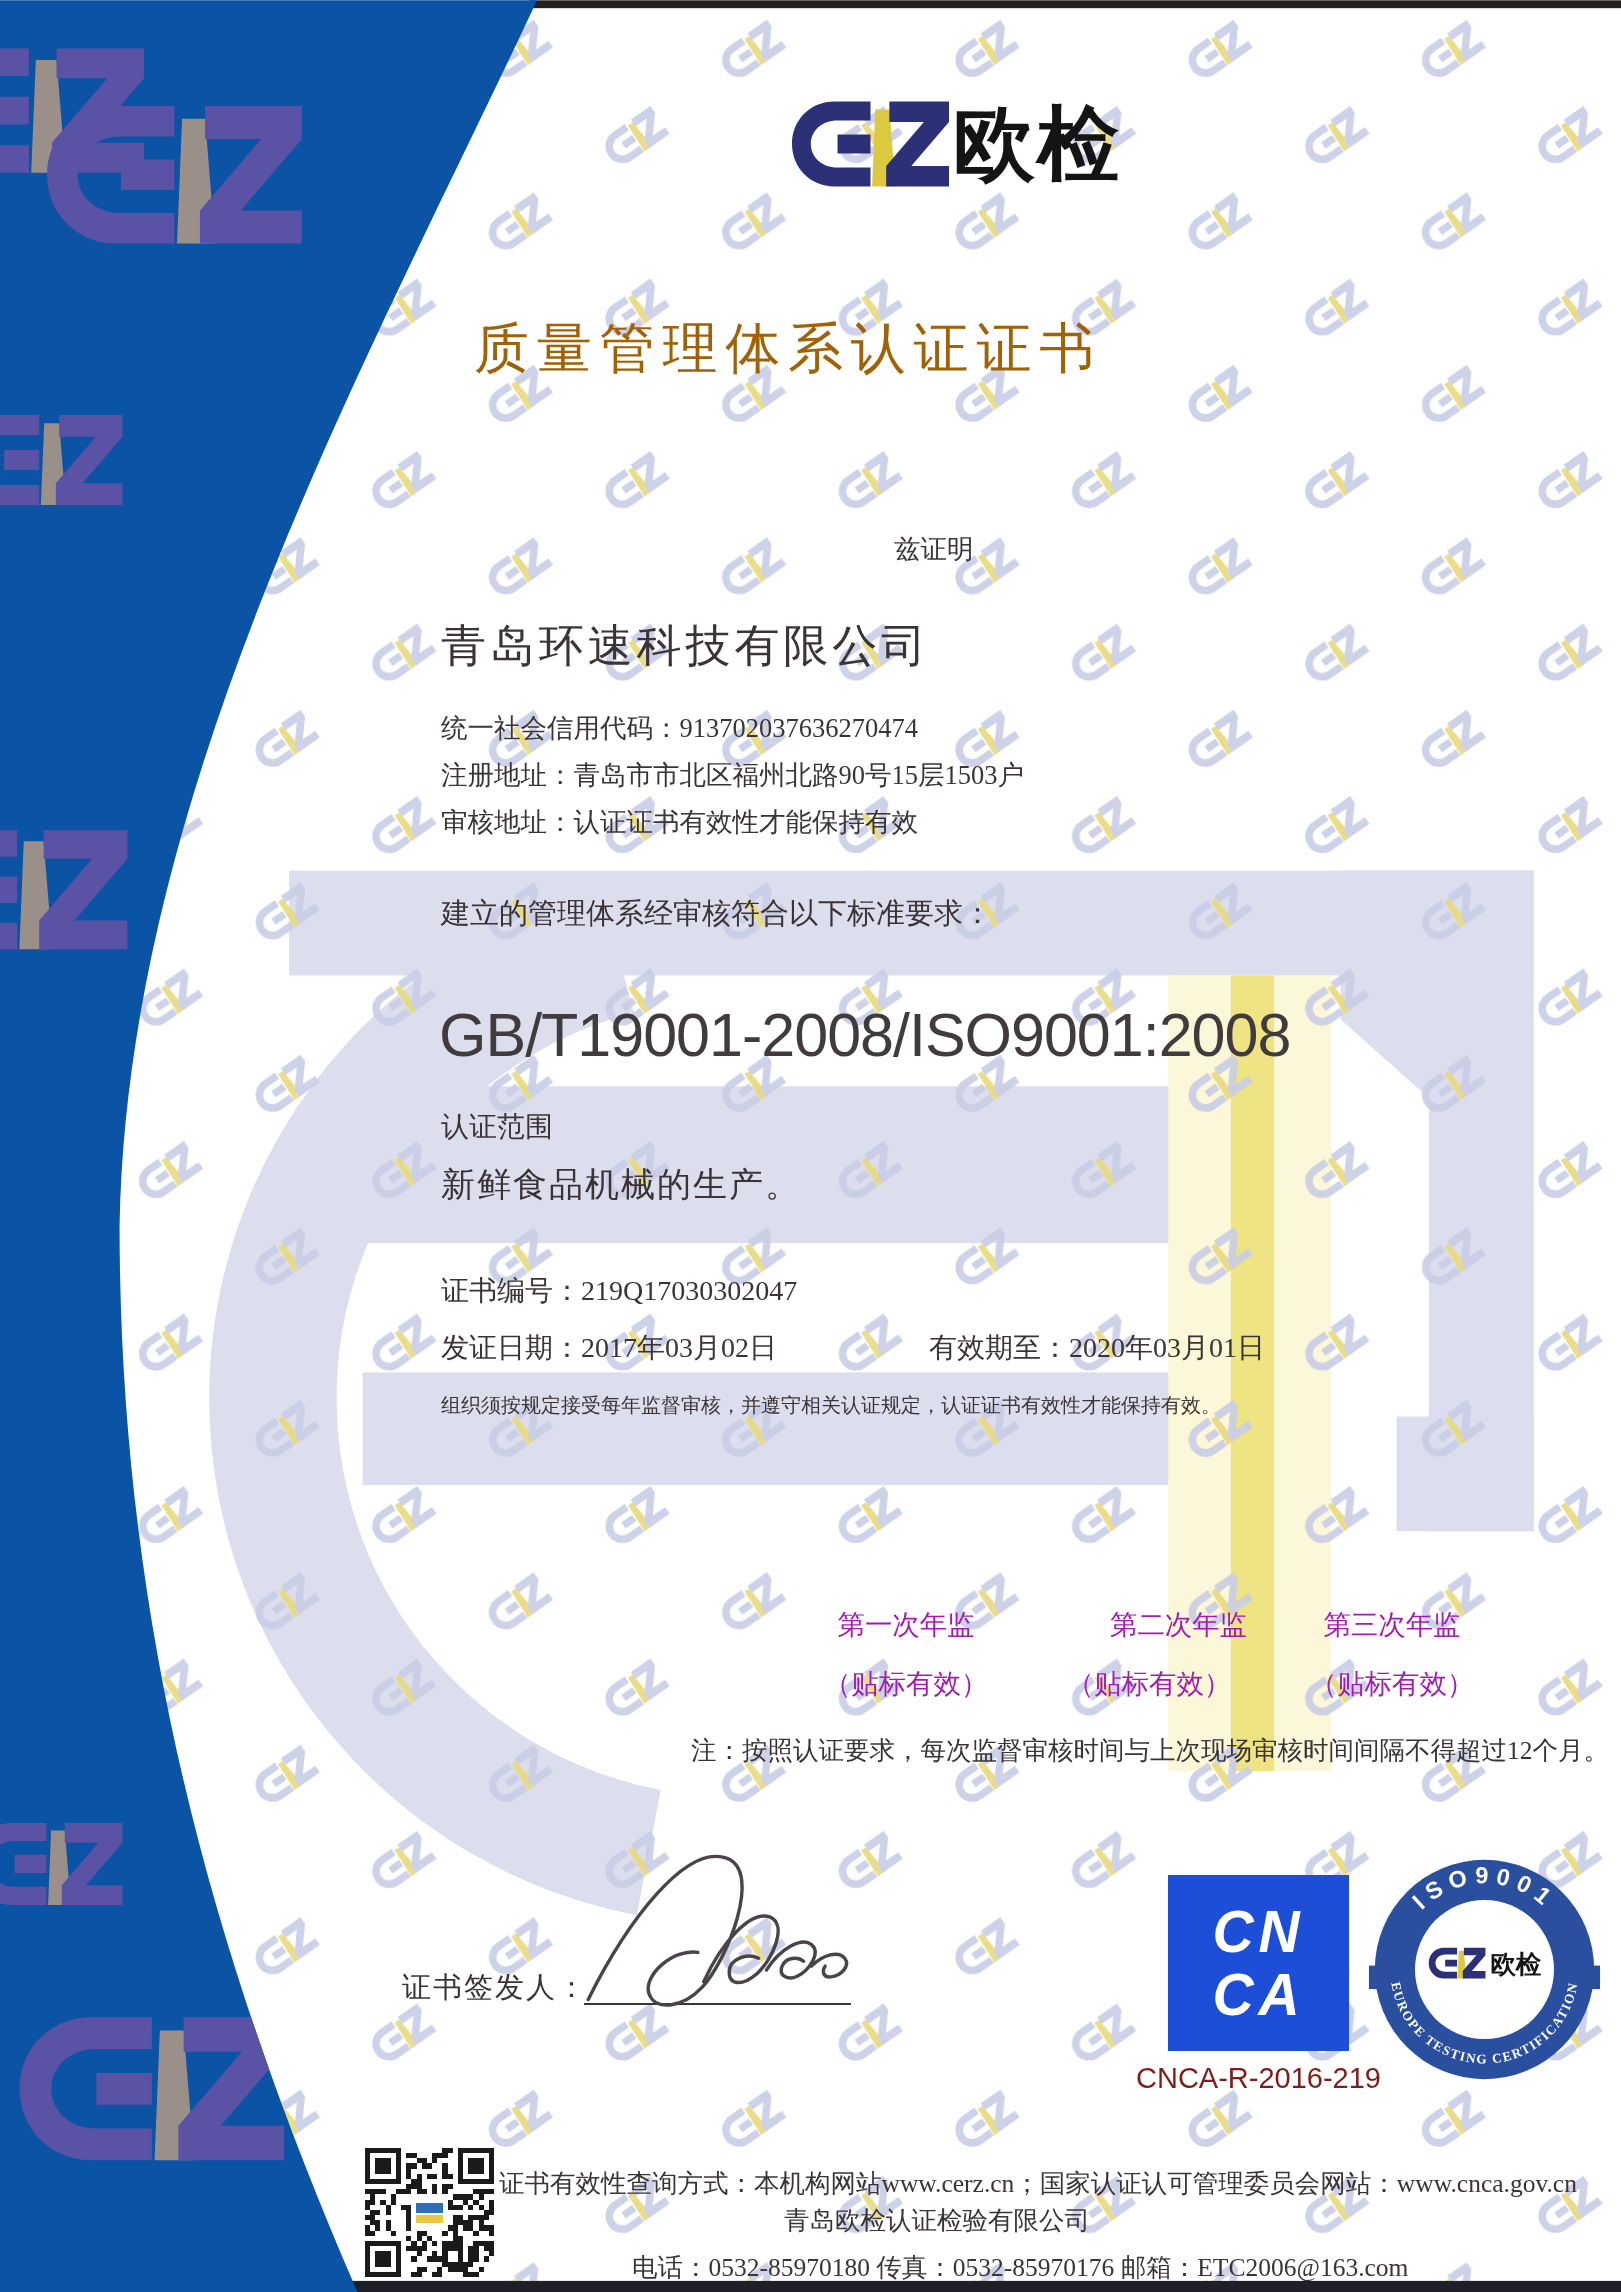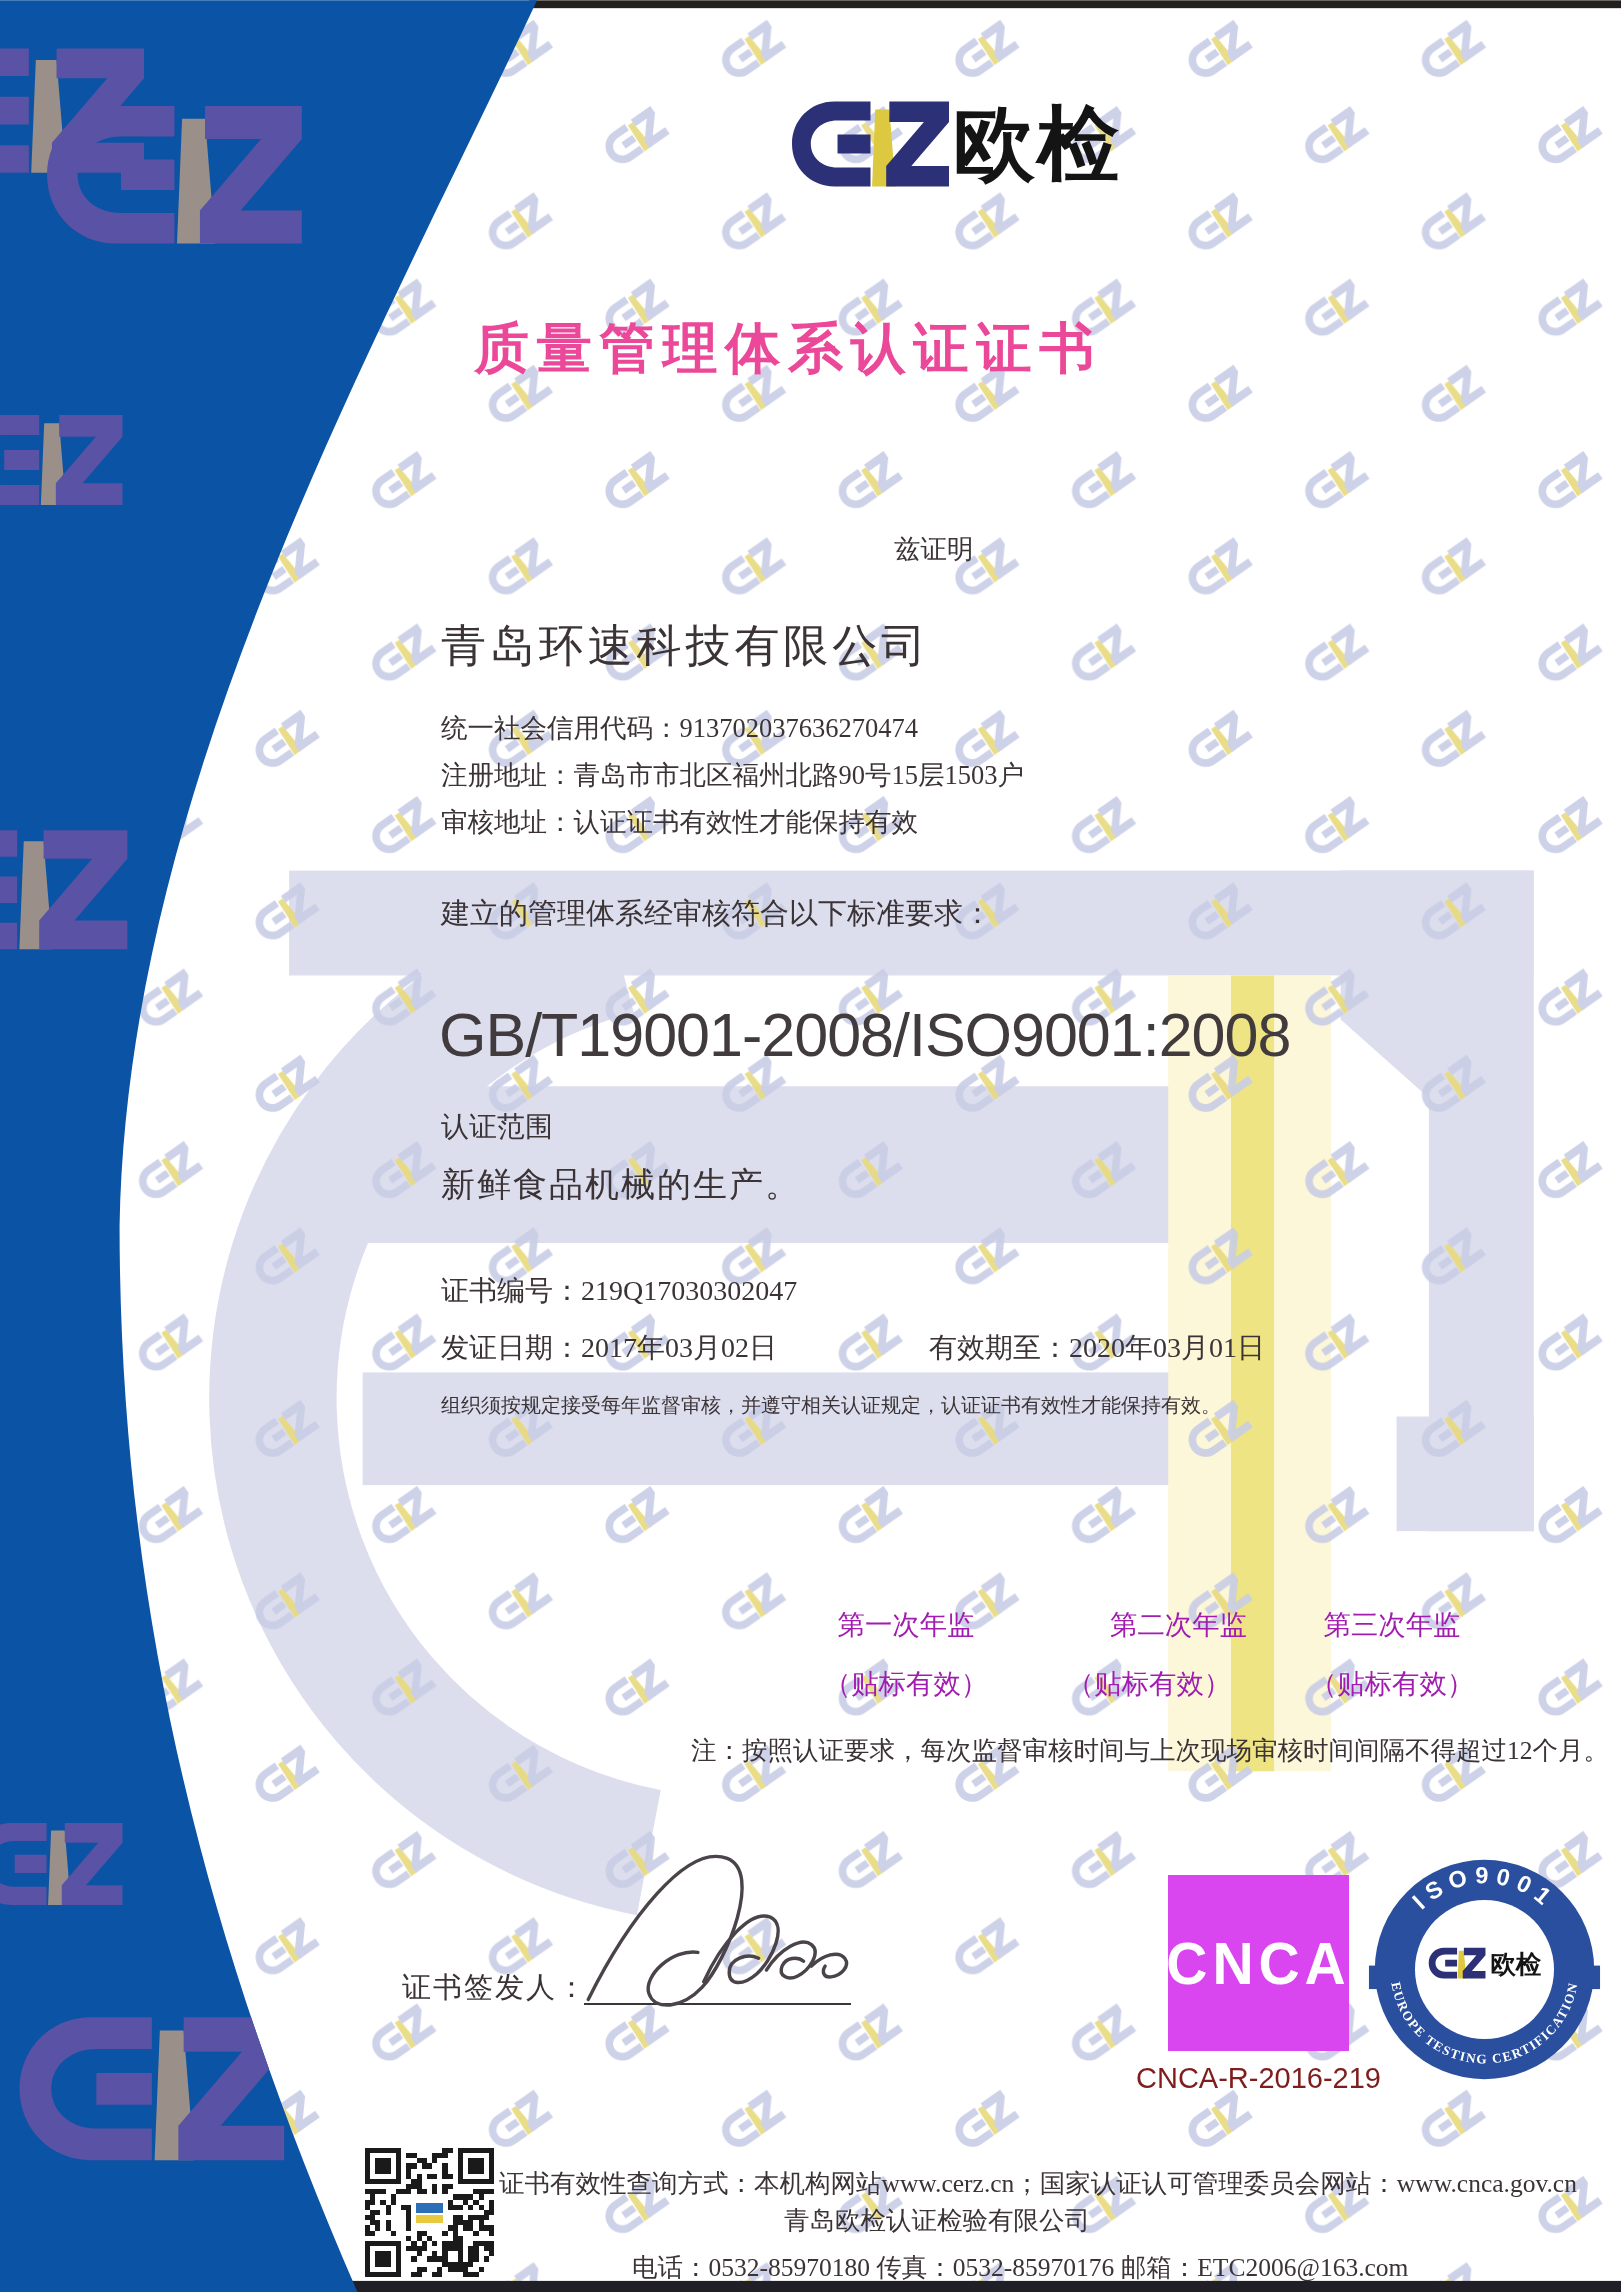--- a/index.html
+++ b/index.html
@@ -1,35 +1,35 @@
 <!DOCTYPE html>
 <html><head>
 <meta charset="utf-8">
 <style>
   html,body{margin:0;padding:0;}
   body{width:1621px;height:2293px;position:relative;background:#ffffff;overflow:hidden;
        font-family:"Liberation Serif",serif;}
   #cert{position:absolute;left:0;top:0;width:1621px;height:2293px;}
   .bgsvg{position:absolute;left:0;top:0;}
   .t{position:absolute;color:#3b3335;white-space:nowrap;font-family:"Liberation Serif",serif;}
-  .title{font-size:55px;letter-spacing:7.8px;color:#ec4899;font-weight:700;text-align:right;}
+  .title{font-size:55px;letter-spacing:7.8px;color:#a16207;font-weight:400;text-align:right;}
   .certify{font-size:26.5px;}
   .company{font-size:45px;letter-spacing:3.9px;}
   .info{font-size:26.5px;}
   .intro{font-size:29px;}
   .gb{font-family:"Liberation Sans",sans-serif;font-size:61px;letter-spacing:-1px;color:#413b3e;}
   .scopelabel{font-size:28px;}
   .scope{font-size:34px;letter-spacing:2px;}
   .meta{font-size:28px;}
   .oblig{font-size:20px;}
   .colbox{position:absolute;width:196px;text-align:center;color:#a21caf;font-size:27.4px;white-space:nowrap;}
   .footnote{font-size:25.5px;}
   .signlabel{font-size:29px;letter-spacing:2px;}
-  .cncabox{position:absolute;left:1168px;top:1875px;width:181px;height:176px;background:#d946ef;
-           display:flex;flex-direction:row;align-items:center;justify-content:center;}
+  .cncabox{position:absolute;left:1168px;top:1875px;width:181px;height:176px;background:#1d4ed8;
+           display:flex;flex-direction:column;align-items:center;justify-content:center;font-style:italic;}
   .cncatxt{font-family:"Liberation Sans",sans-serif;font-weight:800;color:#ffffff;font-size:57px;
            line-height:63px;letter-spacing:4.9px;transform:scaleY(1.05);}
   .cncacode{position:absolute;left:1123px;top:2062px;width:271px;text-align:center;
             font-family:"Liberation Sans",sans-serif;font-size:29px;color:#7f1d1d;}
   .footer{font-size:25.5px;}
   .sigline{position:absolute;left:584px;top:2003px;width:267px;height:2px;background:#3b3538;}
   .logo-cn{font-size:82px;font-weight:700;color:#141414;letter-spacing:2px;}
 </style>
 </head>
 <body>

